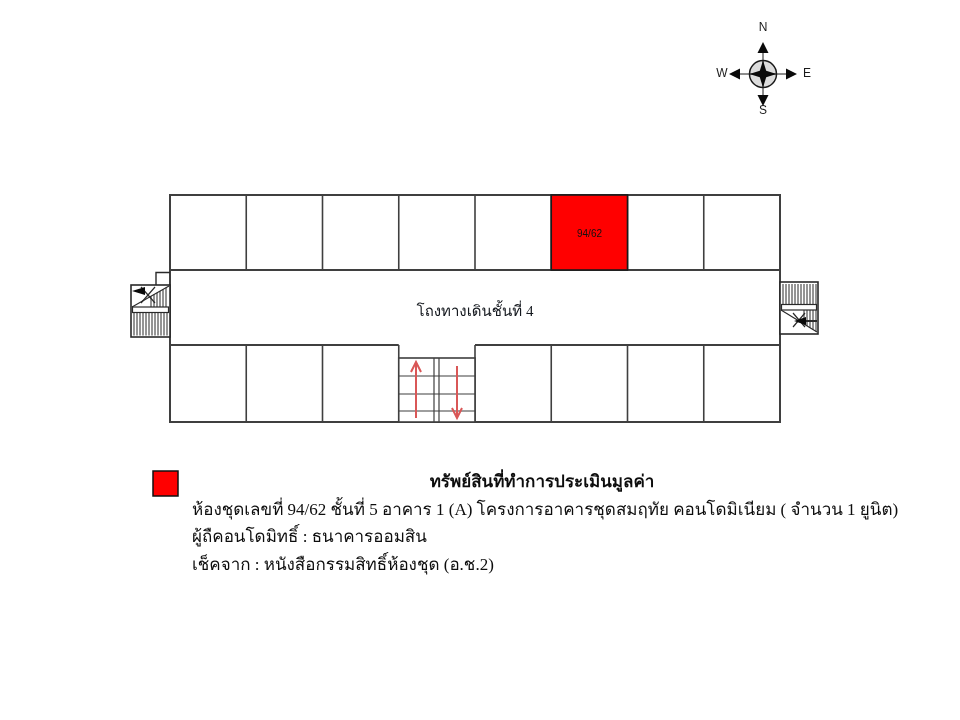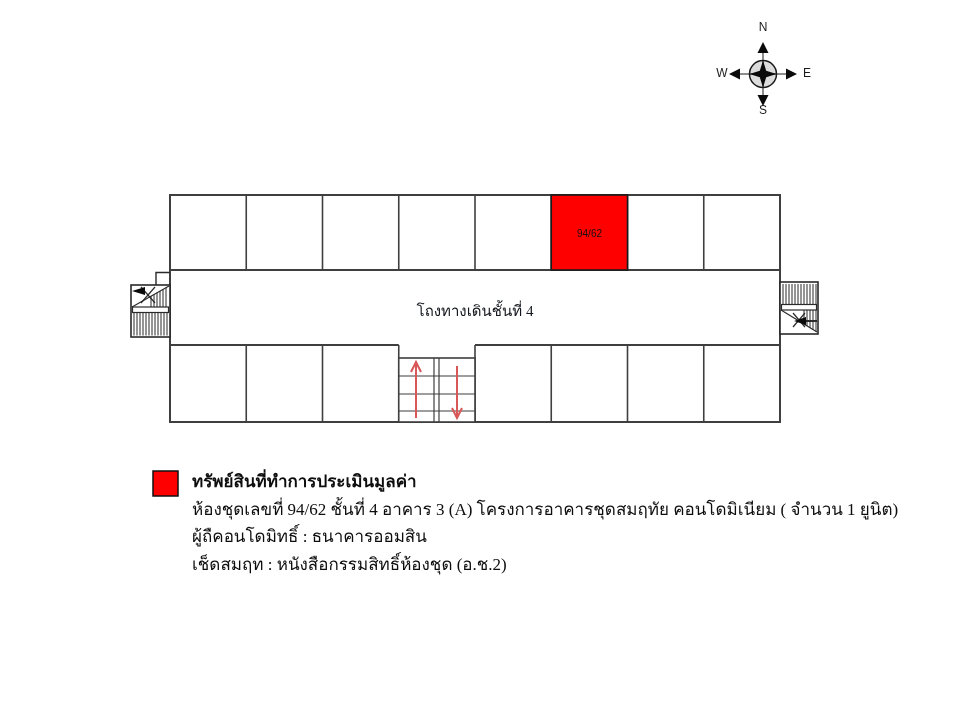--- a/index.html
+++ b/index.html
@@ -8,21 +8,21 @@
   .abs{position:absolute;}
   
   .compass-label{position:absolute;transform:translateX(-50%);
     font-family:"Liberation Sans","DejaVu Sans",sans-serif;
     font-size:12px;color:#1a1a1a;}
   
   #legend{position:absolute;left:152px;top:468px;}
   #legend-swatch{position:absolute;left:0;top:2px;}
   #legend-text{position:absolute;left:40px;top:0;width:700px;
     font-size:17px;line-height:27.5px;white-space:nowrap;color:#0d0d0d;}
-  #legend-title{font-weight:bold;}
+  #legend-title{font-weight:bold;text-align:center;}
 </style>
 </head>
 <body>
 
 <div id="page">
 
   <div class="abs" style="left:713px;top:14px;width:100px;height:110px;">
     <span class="compass-label" style="left:50px;top:6px;">N</span>
     <span class="compass-label" style="left:50px;top:89px;">S</span>
     <span class="compass-label" style="left:9px;top:52px;">W</span>
@@ -147,19 +147,19 @@
       <line x1="691" y1="141" x2="702" y2="141" stroke-width="2"></line>
     </g>
   </svg>
 
   <div id="legend">
     <svg id="legend-swatch" width="28" height="28">
       <rect x="1" y="1" width="25" height="25" stroke="#111" stroke-width="1.5" fill="#ff0000"></rect>
     </svg>
     <div id="legend-text">
       <div id="legend-title">ทรัพย์สินที่ทำการประเมินมูลค่า</div>
-      <div>ห้องชุดเลขที่ 94/62 ชั้นที่ 4  อาคาร 3 (A)  โครงการอาคารชุดสมฤทัย คอนโดมิเนียม ( จำนวน 1 ยูนิต)</div>
+      <div>ห้องชุดเลขที่ 94/62 ชั้นที่ 5  อาคาร 1 (A)  โครงการอาคารชุดสมฤทัย คอนโดมิเนียม ( จำนวน 1 ยูนิต)</div>
       <div>ผู้ถืคอนโดมิทธิ์ : ธนาคารออมสิน</div>
-      <div>เช็ดสมฤท : หนังสือกรรมสิทธิ์ห้องชุด (อ.ช.2)</div>
+      <div>เช็คจาก : หนังสือกรรมสิทธิ์ห้องชุด (อ.ช.2)</div>
     </div>
   </div>
 
 </div>
 
 </body></html>

